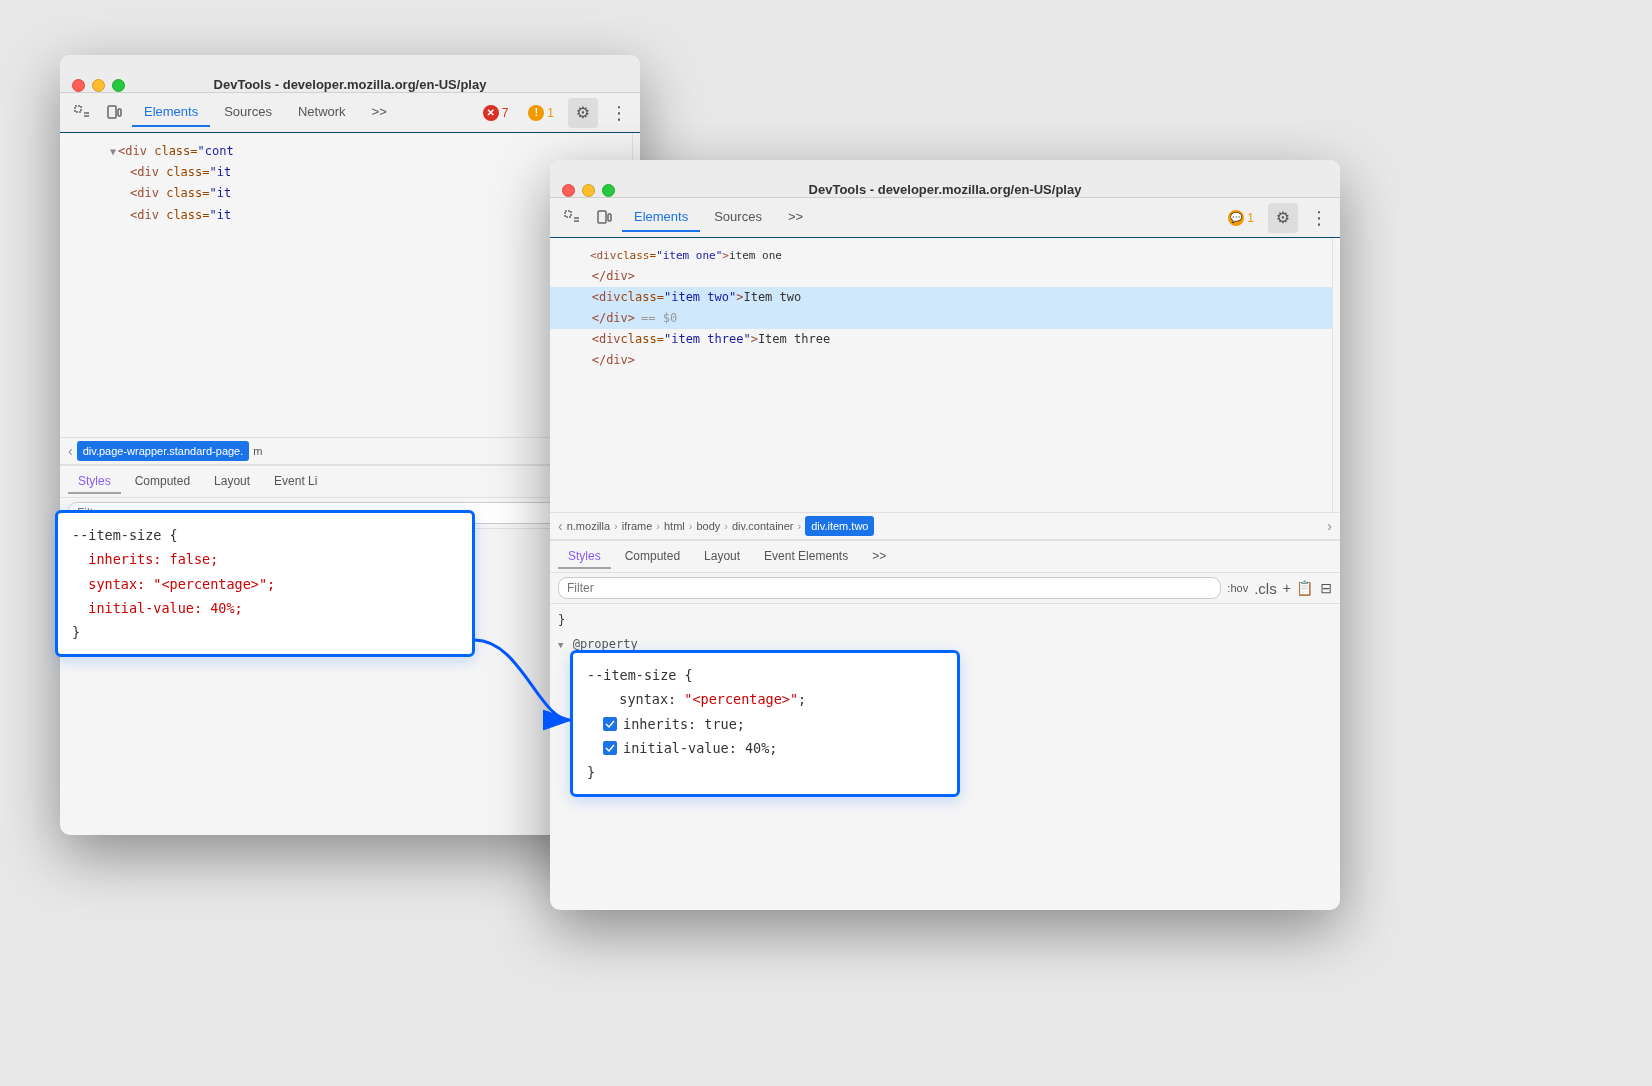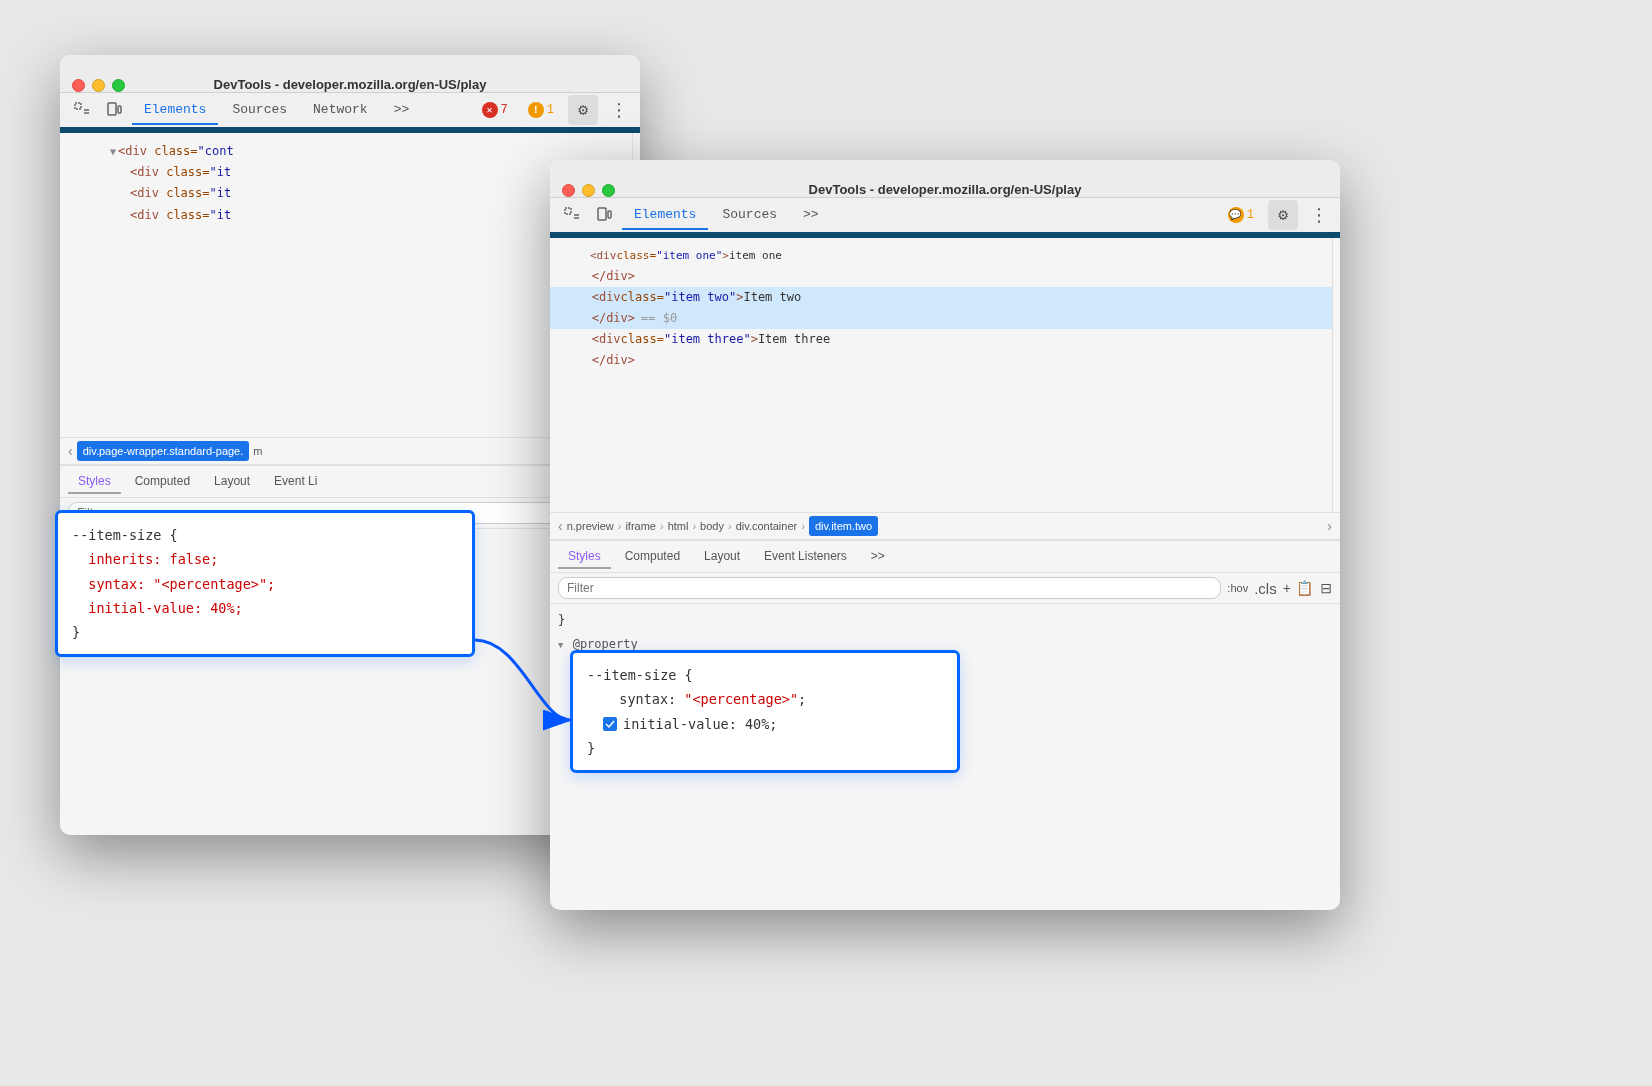--- a/index.html
+++ b/index.html
@@ -74,27 +74,26 @@
       transform: translateX(-50%);
       font-size: 13px;
       font-weight: 600;
       color: #333;
       white-space: nowrap;
     }
 
     
     .devtools-toolbar {
       background: #f0f0f0;
-      border-bottom: 6px solid #0c4a6e;
+      border-bottom: 1px solid #0c4a6e;
       height: 40px;
       display: flex;
       align-items: center;
       padding: 0 8px;
       gap: 4px;
-      font-family: Liberation Mono, monospace;
     }
 
     .toolbar-icon {
       width: 28px;
       height: 28px;
       border-radius: 4px;
       display: flex;
       align-items: center;
       justify-content: center;
       cursor: pointer;
@@ -501,40 +500,40 @@
         </div>
         <div class="html-line" style="padding-left:20px;">
           &nbsp;&nbsp;&nbsp;<span style="color:#9c4c37">&lt;/div&gt;</span>
         </div>
       </div>
       <div class="scrollbar-gutter"></div>
     </div>
 
     <div class="breadcrumb-bar">
       <span class="breadcrumb-arrow">‹</span>
-      <span class="breadcrumb-item">n.preview</span>
+      <span class="breadcrumb-item">n.mozilla</span>
       <span style="color:#999">›</span>
       <span class="breadcrumb-item">iframe</span>
       <span style="color:#999">›</span>
       <span class="breadcrumb-item">html</span>
       <span style="color:#999">›</span>
       <span class="breadcrumb-item">body</span>
       <span style="color:#999">›</span>
       <span class="breadcrumb-item">div.container</span>
       <span style="color:#999">›</span>
       <span class="breadcrumb-item active">div.item.two</span>
       <span class="breadcrumb-arrow" style="margin-left:auto;">›</span>
     </div>
 
     <div class="styles-panel">
       <div class="styles-tabs">
         <div class="style-tab active">Styles</div>
         <div class="style-tab">Computed</div>
         <div class="style-tab">Layout</div>
-        <div class="style-tab">Event Listeners</div>
+        <div class="style-tab">Event Elements</div>
         <div class="style-tab">&gt;&gt;</div>
       </div>
       <div class="filter-bar" style="display:flex;align-items:center;gap:6px;">
         <input class="filter-input" type="text" style="flex: 1 1 0%;" placeholder="Filter">
         <span style="font-size:11px;color:#555;cursor:pointer;">:hov</span>
         <span style="font-size:15px;color:#555;cursor:pointer;">.cls</span>
         <span style="font-size:14px;color:#555;cursor:pointer;">+</span>
         <span style="font-size:14px;color:#555;cursor:pointer;">📋</span>
         <span style="font-size:14px;color:#555;cursor:pointer;">⊟</span>
       </div>
@@ -568,20 +567,28 @@
     </div>
     <div style="padding-left:16px;">
       <span style="color:#333;">&nbsp;&nbsp;syntax: </span><span style="color:#c00;">"&lt;percentage&gt;"</span><span style="color:#333;">;</span>
     </div>
     <div style="display:flex;align-items:center;gap:6px;padding-left:16px;">
       <span style="display:inline-block;width:14px;height:14px;background:#1a73e8;border-radius:2px;display:flex;align-items:center;justify-content:center;">
         <svg width="10" height="10" viewBox="0 0 10 10">
             <polyline points="1,5 4,8 9,2" stroke="white" stroke-width="1.5" fill="none"></polyline>
           </svg>
       </span>
+      <span style="color:#333;">inherits: true;</span>
+    </div>
+    <div style="display:flex;align-items:center;gap:6px;padding-left:16px;">
+      <span style="display:inline-block;width:14px;height:14px;background:#1a73e8;border-radius:2px;display:flex;align-items:center;justify-content:center;">
+        <svg width="10" height="10" viewBox="0 0 10 10">
+            <polyline points="1,5 4,8 9,2" stroke="white" stroke-width="1.5" fill="none"></polyline>
+          </svg>
+      </span>
       <span style="color:#333;">initial-value: 40%;</span>
     </div>
     <div>
       <span style="color:#333;">}</span>
     </div>
   </div>
 </div>
 
 <svg class="arrow-overlay" style="position:fixed;top:0;left:0;width:1652px;height:1086px;pointer-events:none;z-index:25;">
 

